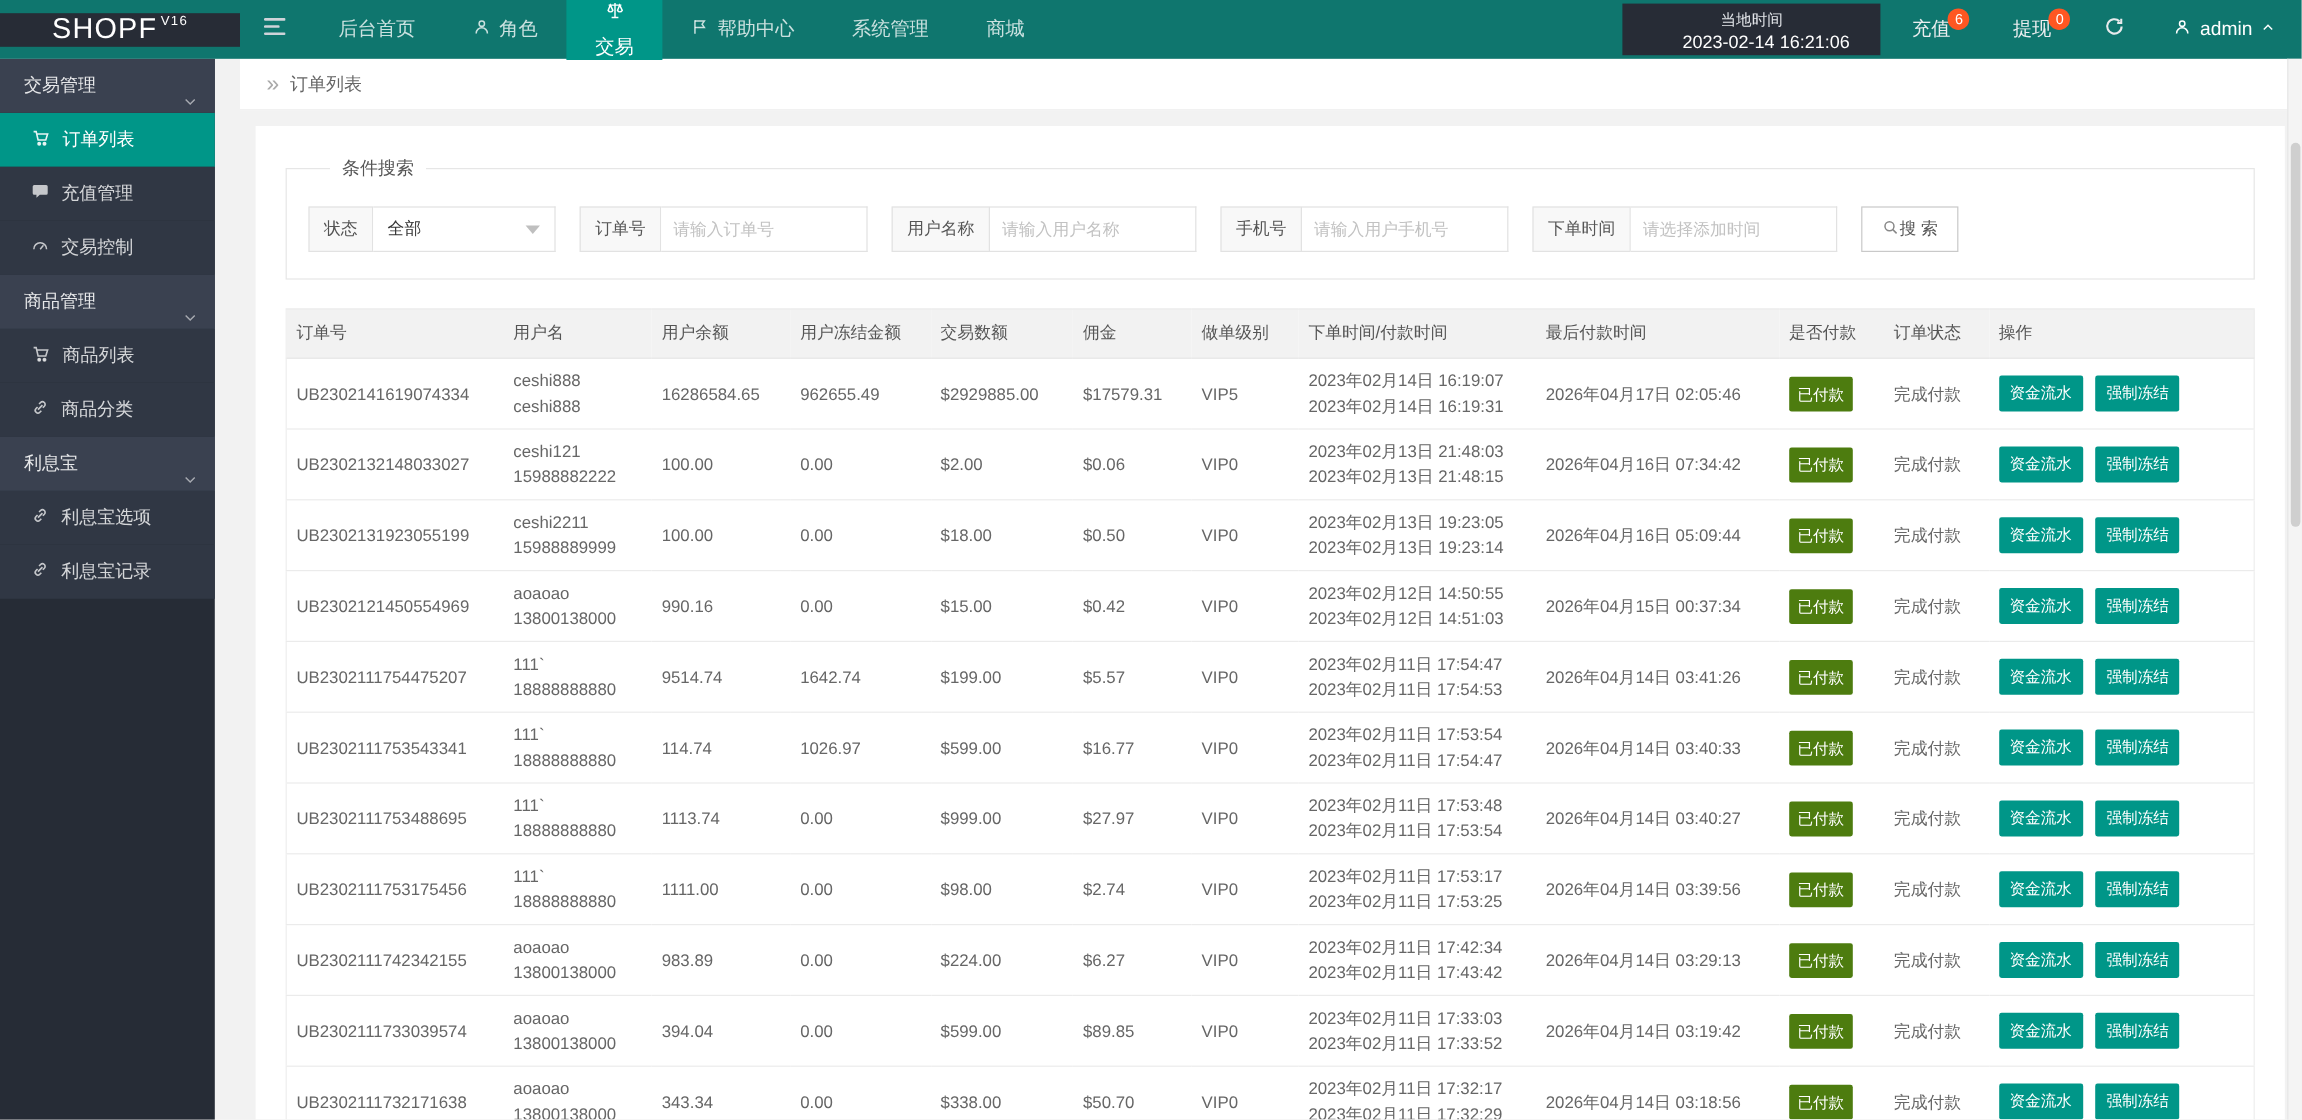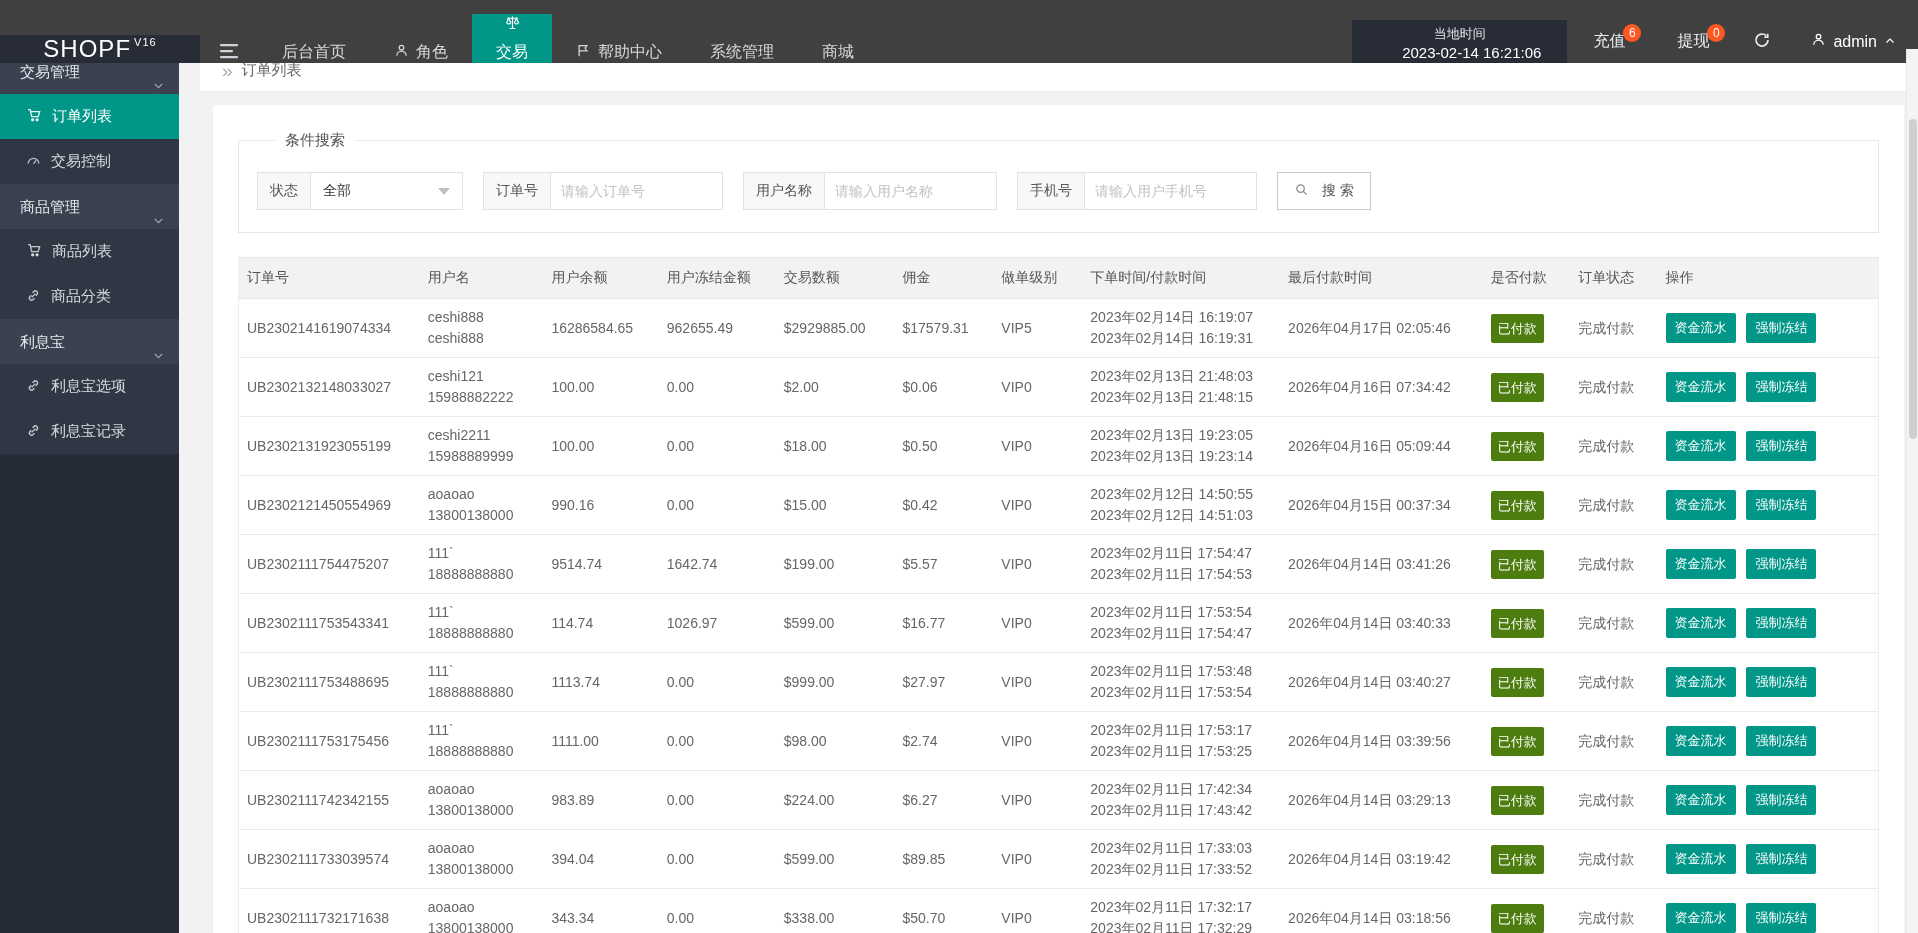--- a/index.html
+++ b/index.html
@@ -1,21 +1,21 @@
 <!DOCTYPE html>
 <html><head>
 <meta charset="utf-8">
 <style>
   * { margin:0; padding:0; box-sizing:border-box; }
   html,body { width:1918px; height:933px; overflow:hidden; background:#f2f2f2;
     font-family:"Liberation Sans","DejaVu Sans",sans-serif; }
 
   
-  .navbar { position:absolute; top:0; left:0; width:1918px; height:63px;
-    background:#404040; display:flex; align-items:flex-end; z-index:30; }
+  .navbar { position:absolute; top:0; left:0; width:1918px; height:49px;
+    background:#0f766e; display:flex; align-items:center; z-index:30; }
   .logo { width:200px; background:#272c36; color:#fff; display:flex;
     align-items:center; justify-content:center; font-size:24px; font-weight:500;
     letter-spacing:1px; }
   .logo sup { font-size:11px; font-weight:400; margin-left:3px; transform:translateY(-7px); }
   .nav-toggle { width:58px; display:flex; align-items:center; justify-content:center;
     color:#cfd3d9; cursor:pointer; }
   .nav-item { display:flex; align-items:center; gap:7px; padding:0 24px;
     color:rgba(255,255,255,.78); font-size:16px; cursor:pointer; }
   .nav-item.active { background:#009688; color:#fff;flex-direction:column; }
   .nav-item svg { flex:0 0 auto; }
@@ -60,21 +60,21 @@
   .flabel { display:flex; align-items:center; padding:0 12px; background:#f8f8f8;
     border:1px solid #e2e2e2; color:#555; font-size:14px; white-space:nowrap; }
   .finput { width:172px; border:1px solid #e2e2e2; border-left:0; padding:0 10px;
     font-size:14px; color:#333; outline:none; background:#fff; }
   .finput::placeholder { color:#c2c2c2; }
   .fselect { width:152px; border:1px solid #e2e2e2; border-left:0; background:#fff;
     display:flex; align-items:center; justify-content:space-between;
     padding:0 12px; font-size:14px; color:#333; cursor:pointer; }
   .caret-down { width:0; height:0; border-left:6px solid transparent;
     border-right:6px solid transparent; border-top:7px solid #bfbfbf; }
-  .search-btn { height:38px; display:flex; align-items:center; gap:13px;
+  .search-btn { height:38px; display:flex; align-items:center; gap:0;
     padding:0 16px; background:#fff; border:1px solid #c9c9c9; font-size:14px;
     color:#555; cursor:pointer; }
 
   
   table.orders { width:calc(100% - 50px); margin:24px 25px 0; border-collapse:collapse;
     table-layout:fixed; font-size:14px; color:#666; border:1px solid #eee; }
   table.orders thead th { background:#f2f2f2; border-top:1px solid #e6e6e6;
     border-bottom:1px solid #e6e6e6; padding:11px 8px; text-align:left;
     font-weight:400; color:#555; font-size:14px; white-space:nowrap; }
   table.orders td { padding:8px 8px; border-bottom:1px solid #ebebeb;
@@ -200,20 +200,28 @@
       <svg width="16" height="16" viewBox="0 0 24 24" fill="none" stroke="currentColor" stroke-width="2">
           <path d="M3 4h3.2l2.4 10.5h9.6l2.3-7.5H7"></path>
           <circle cx="10" cy="19.2" r="1.5" fill="currentColor"></circle>
           <circle cx="16.6" cy="19.2" r="1.5" fill="currentColor"></circle>
         </svg>
     </span>
     <span>订单列表</span>
   </div>
   <div class="menu-item">
     <span>
+      <svg width="15" height="15" viewBox="0 0 24 24" fill="currentColor">
+          <path d="M4 3.5h16a2 2 0 0 1 2 2v9a2 2 0 0 1-2 2h-8.5L7 20.5v-4H4a2 2 0 0 1-2-2v-9a2 2 0 0 1 2-2z"></path>
+        </svg>
+    </span>
+    <span>充值管理</span>
+  </div>
+  <div class="menu-item">
+    <span>
       <svg width="15" height="15" viewBox="0 0 24 24" fill="none" stroke="currentColor" stroke-width="2">
           <path d="M3.5 17a8.5 8.5 0 1 1 17 0"></path>
           <path d="M12 17l4.3-5.2"></path>
         </svg>
     </span>
     <span>交易控制</span>
   </div>
 
   <div class="group-title">
     <span>商品管理</span>
@@ -301,20 +309,24 @@
         <div class="fgroup">
           <span class="flabel">用户名称</span>
           <input class="finput" type="text" placeholder="请输入用户名称" style="">
         </div>
 
         <div class="fgroup">
           <span class="flabel">手机号</span>
           <input class="finput" type="text" placeholder="请输入用户手机号" style="">
         </div>
 
+        <div class="fgroup">
+          <span class="flabel">下单时间</span>
+          <input class="finput" type="text" placeholder="请选择添加时间" style="">
+        </div>
 
         <button class="search-btn">
           <span>
             <svg width="15" height="15" viewBox="0 0 24 24" fill="none" stroke="#888" stroke-width="2">
                 <circle cx="10.5" cy="10.5" r="6"></circle>
                 <path d="M15 15l5 5"></path>
               </svg>
           </span>
           <span>搜 索</span>
         </button>

